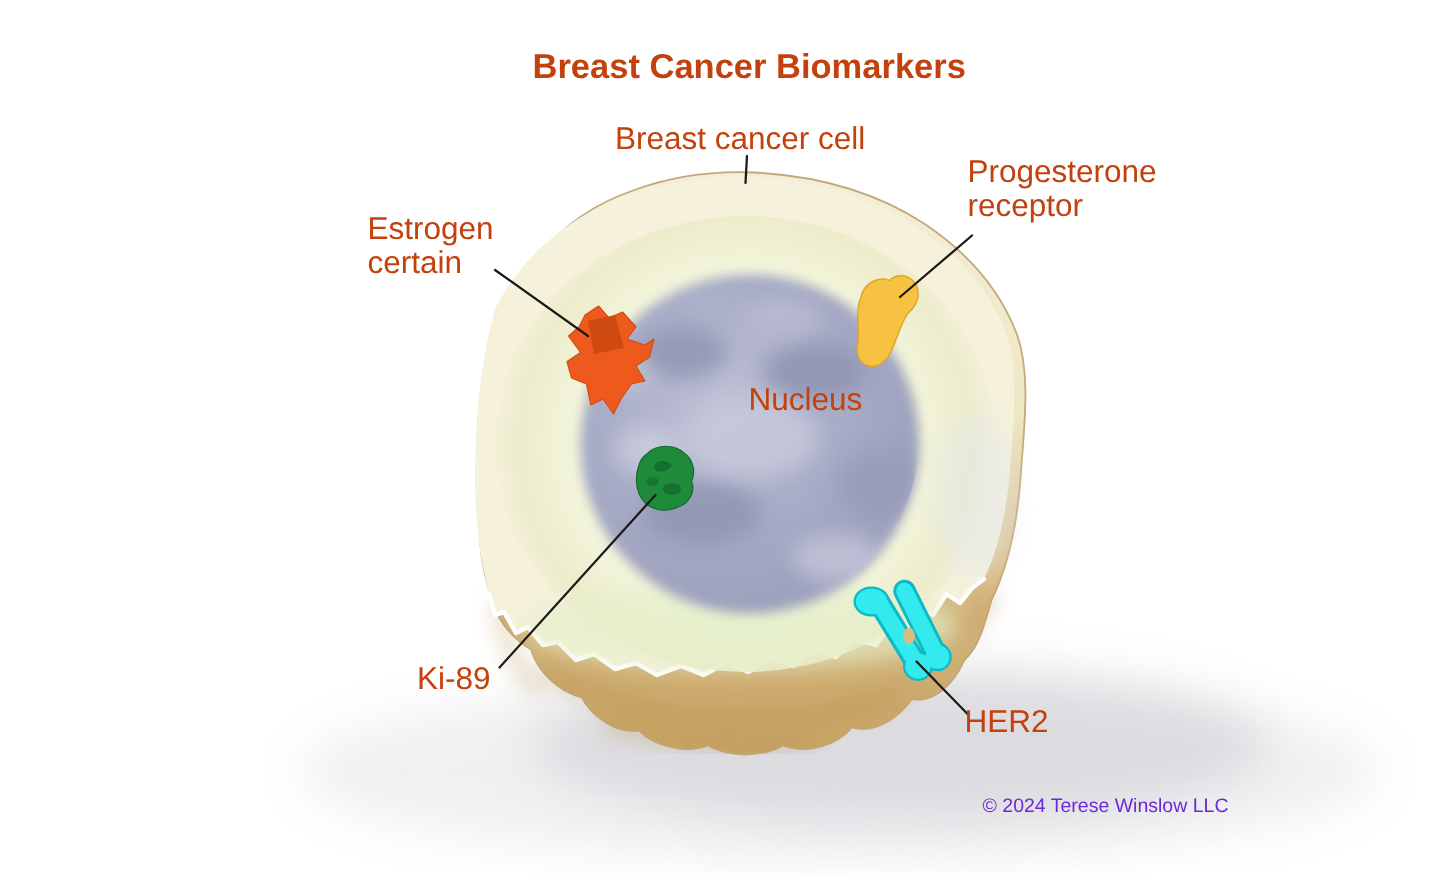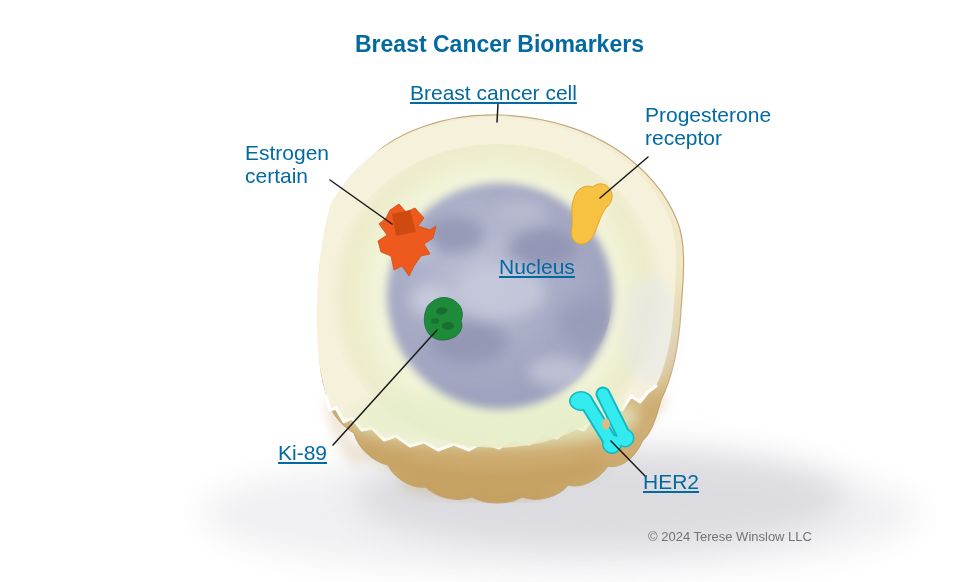--- a/index.html
+++ b/index.html
@@ -6,37 +6,38 @@
   #stage{
     position:relative;
     width:970px;height:582px;
     background:#ffffff;
     overflow:hidden;
     font-family:"Liberation Sans", sans-serif;
   }
   #art{position:absolute;left:0;top:0;width:970px;height:582px;}
   .lbl{
     position:absolute;
-    color:#0369a1;
+    color:#c2410c;
     font-size:21px;
     line-height:23px;
     white-space:normal;
   }
   .lbl.title{
     font-size:23px;
     font-weight:bold;
     line-height:26px;
     white-space:nowrap;
   }
-  .lbl.nowrap{white-space:nowrap;text-decoration:underline;}
+  .lbl.nowrap{white-space:nowrap;}
   .credit{
     position:absolute;
     left:648px;top:529px;
     width:178px;
-    color:#737373;
+    text-align:center;
+    color:#6d28d9;
     font-size:13px;
     line-height:16px;
   }
 </style>
 </head>
 <body>
 
 <div id="stage">
 
   <svg id="art" viewBox="0 0 970 582" xmlns="http://www.w3.org/2000/svg">

